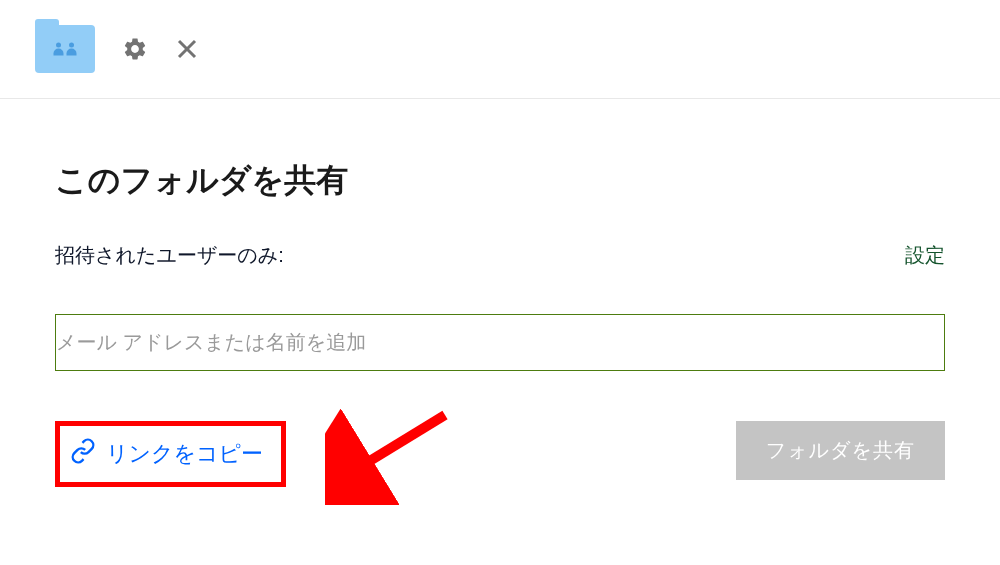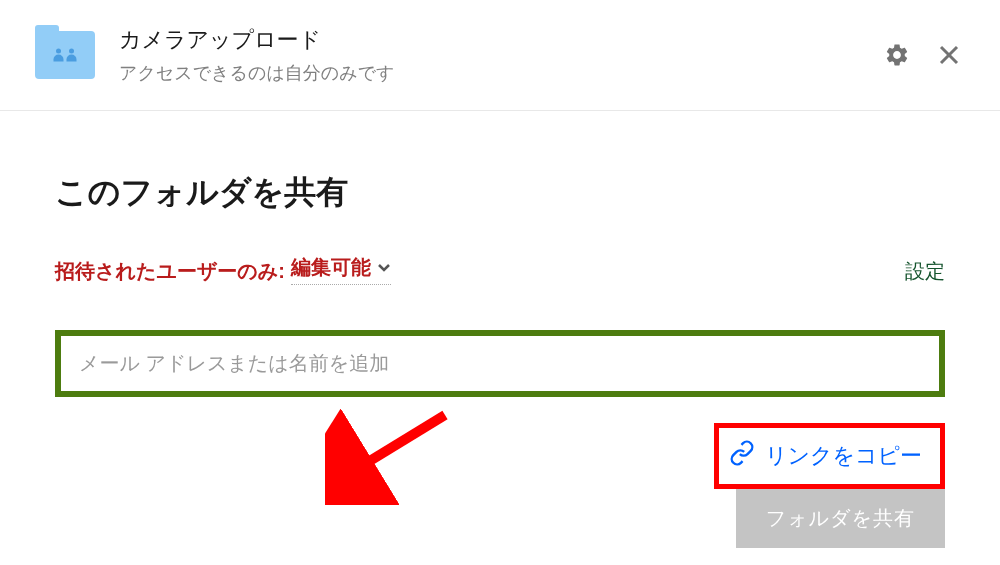--- a/index.html
+++ b/index.html
@@ -106,24 +106,23 @@
       margin-bottom: 39px;
     }
     .permission-row {
       display: flex;
       align-items: baseline;
       justify-content: space-between;
       margin-bottom: 45px;
     }
     .permission-left {
       display: flex;
-      align-items: flex-end;
-      font-size: 20px;
-      color: #b91c1c;
-      font-weight: bold;
+      align-items: center;
+      font-size: 20px;
+      color: #0f172a;
     }
     .permission-label {
       margin-right: 6px;
     }
     .permission-dropdown {
       display: inline-flex;
       align-items: center;
       border-bottom: 1px dotted #aaa;
       padding-bottom: 3px;
       cursor: pointer;
@@ -135,35 +134,34 @@
       font-size: 14px;
       color: #555;
     }
     .settings-link {
       font-size: 20px;
       color: #14532d;
       cursor: pointer;
     }
     .email-input {
       width: 100%;
-      padding: 16px 18px;
-      border: 6px solid #4d7c0f;
+      padding: 16px 0;
+      border: 1px solid #4d7c0f;
       font-size: 20px;
       color: #333;
       outline: none;
-      margin-bottom: 26px;
+      margin-bottom: 50px;
     }
     .email-input::placeholder {
       color: #9a9a9a;
     }
     .action-row {
       display: flex;
       justify-content: space-between;
-      align-items: flex-end;
-      flex-direction: column;
+      align-items: flex-start;
     }
     .copy-link {
       display: inline-flex;
       align-items: center;
       gap: 10px;
       color: #0062ff;
       font-size: 22px;
       cursor: pointer;
       padding: 12px 18px 12px 10px;
     }
@@ -191,24 +189,20 @@
 </head>
 <body>
 
 <div class="header">
   <div class="folder-icon">
     <div class="folder-people">
       <div class="person"></div>
       <div class="person"></div>
     </div>
   </div>
-  <div class="title-area">
-    <div class="folder-title">カメラアップロード</div>
-    <div class="access-text">アクセスできるのは自分のみです</div>
-  </div>
   <div class="header-actions">
     <div class="icon-btn">
       <svg width="26" height="26" viewBox="0 0 24 24" fill="#737373">
         <path d="M19.14,12.94c0.04-0.3,0.06-0.61,0.06-0.94c0-0.32-0.02-0.64-0.07-0.94l2.03-1.58c0.18-0.14,0.23-0.41,0.12-0.61 l-1.92-3.32c-0.12-0.22-0.37-0.29-0.59-0.22l-2.39,0.96c-0.5-0.38-1.03-0.7-1.62-0.94L14.4,2.81c-0.04-0.24-0.24-0.41-0.48-0.41 h-3.84c-0.24,0-0.43,0.17-0.47,0.41L9.25,5.35C8.66,5.59,8.12,5.92,7.63,6.29L5.24,5.33c-0.22-0.08-0.47,0-0.59,0.22L2.74,8.87 C2.62,9.08,2.66,9.34,2.86,9.48l2.03,1.58C4.84,11.36,4.8,11.69,4.8,12s0.02,0.64,0.07,0.94l-2.03,1.58 c-0.18,0.14-0.23,0.41-0.12,0.61l1.92,3.32c0.12,0.22,0.37,0.29,0.59,0.22l2.39-0.96c0.5,0.38,1.03,0.7,1.62,0.94l0.36,2.54 c0.05,0.24,0.24,0.41,0.48,0.41h3.84c0.24,0,0.44-0.17,0.47-0.41l0.36-2.54c0.59-0.24,1.13-0.56,1.62-0.94l2.39,0.96 c0.22,0.08,0.47,0,0.59-0.22l1.92-3.32c0.12-0.22,0.07-0.47-0.12-0.61L19.14,12.94z M12,15.6c-1.98,0-3.6-1.62-3.6-3.6 s1.62-3.6,3.6-3.6s3.6,1.62,3.6,3.6S13.98,15.6,12,15.6z"></path>
       </svg>
     </div>
     <div class="icon-btn">
       <svg width="24" height="24" viewBox="0 0 24 24" stroke="#737373" stroke-width="3" fill="none">
         <line x1="4" y1="4" x2="20" y2="20"></line>
         <line x1="20" y1="4" x2="4" y2="20"></line>
@@ -216,28 +210,20 @@
     </div>
   </div>
 </div>
 
 <div class="content">
   <h1 class="share-title">このフォルダを共有</h1>
 
   <div class="permission-row">
     <div class="permission-left">
       <span class="permission-label">招待されたユーザーのみ:</span>
-      <span class="permission-dropdown">
-        <span class="permission-value">編集可能</span>
-        <span class="chevron">
-          <svg width="14" height="10" viewBox="0 0 14 10" fill="none" stroke="#555" stroke-width="2.5">
-            <polyline points="2,2 7,7 12,2"></polyline>
-          </svg>
-        </span>
-      </span>
     </div>
     <span class="settings-link">設定</span>
   </div>
 
   <input type="text" class="email-input" placeholder="メール アドレスまたは名前を追加" style="">
 
   <div class="action-row">
     <div class="copy-link-highlight">
       <div class="copy-link">
         <span>

